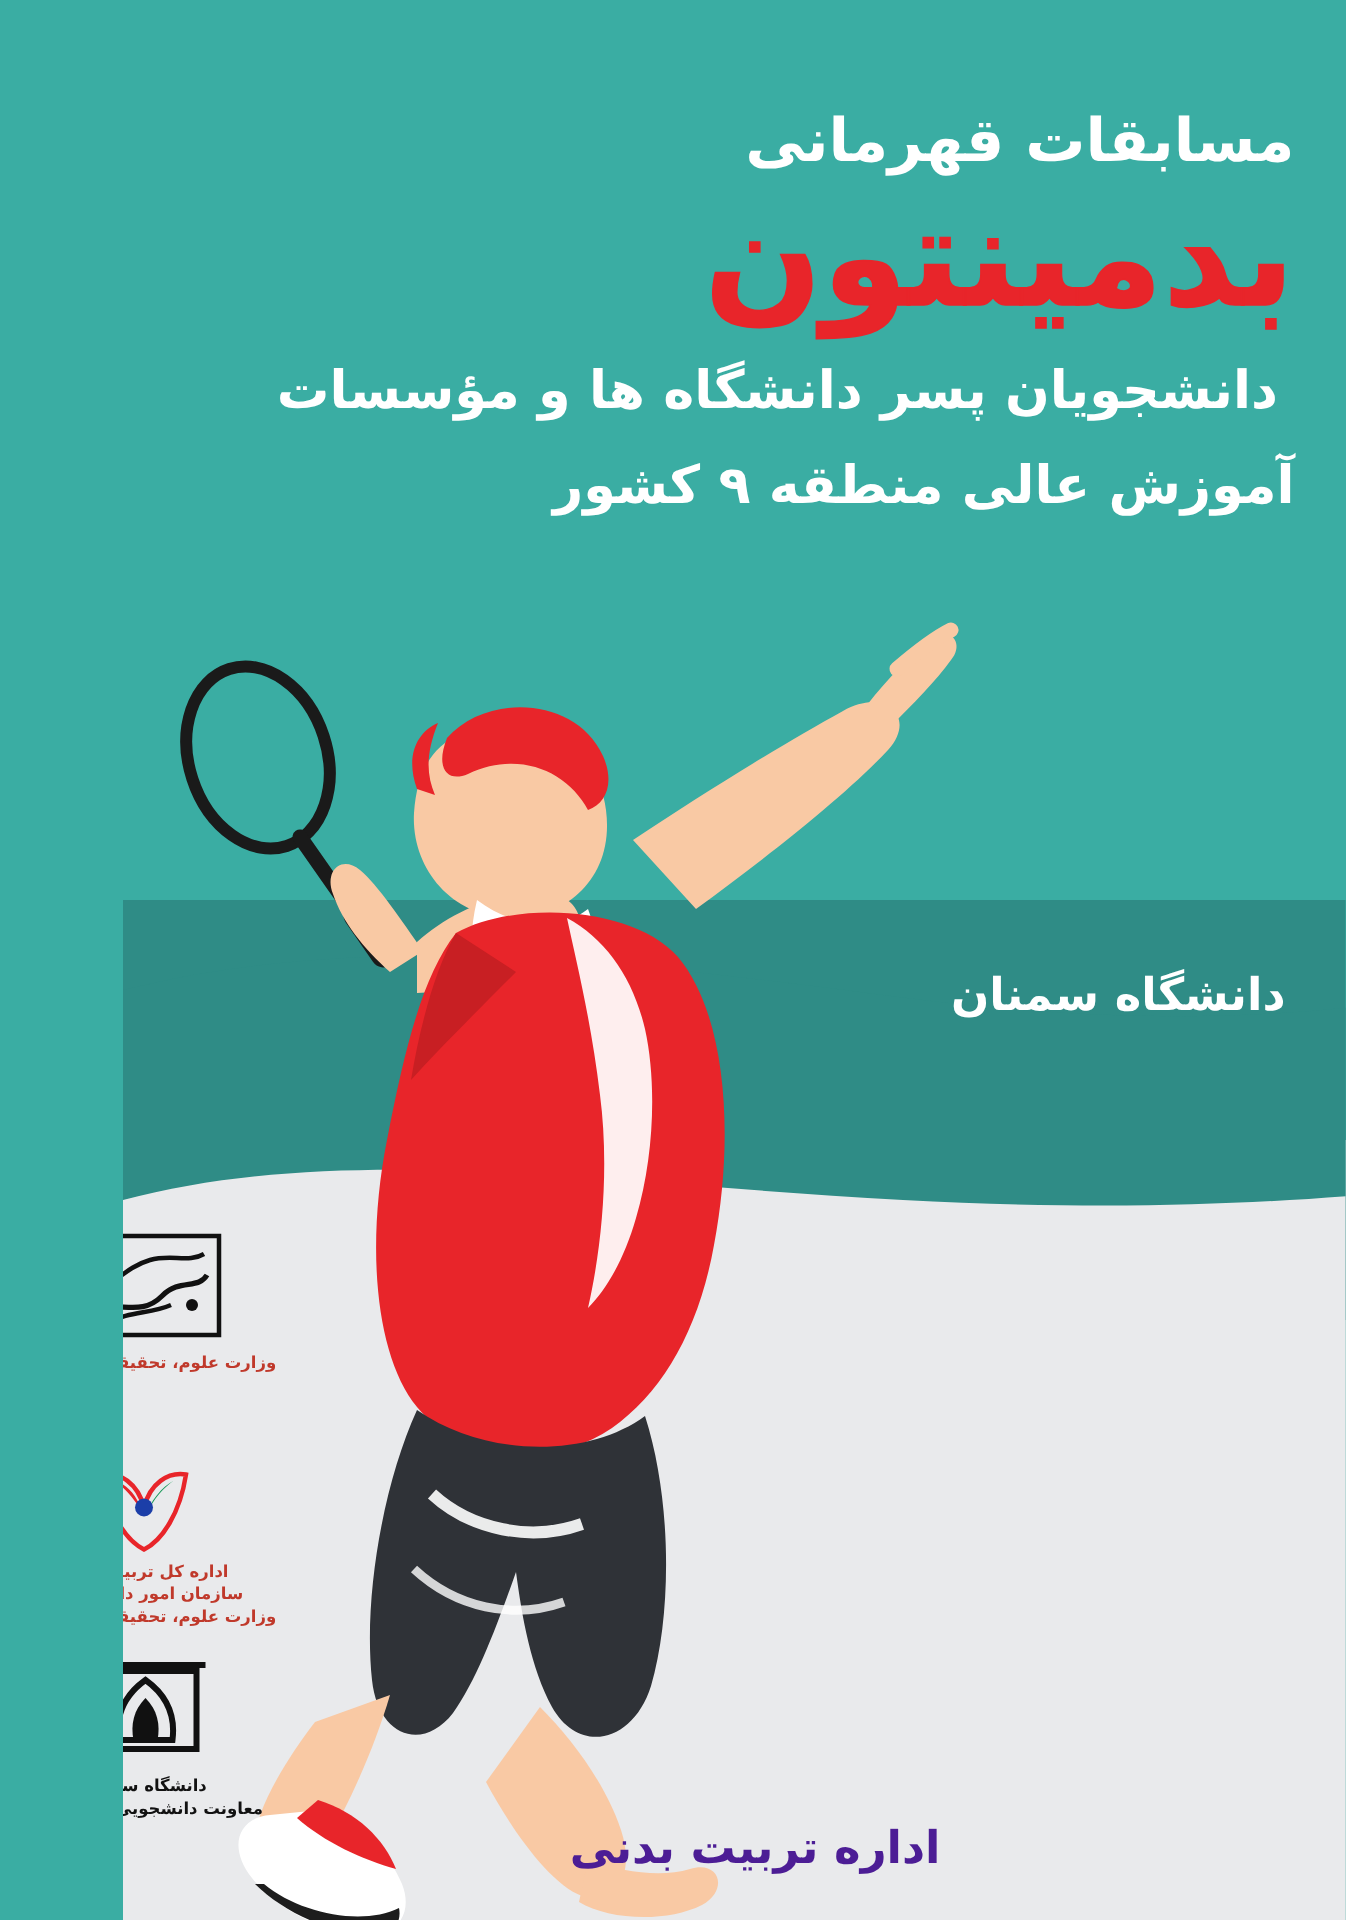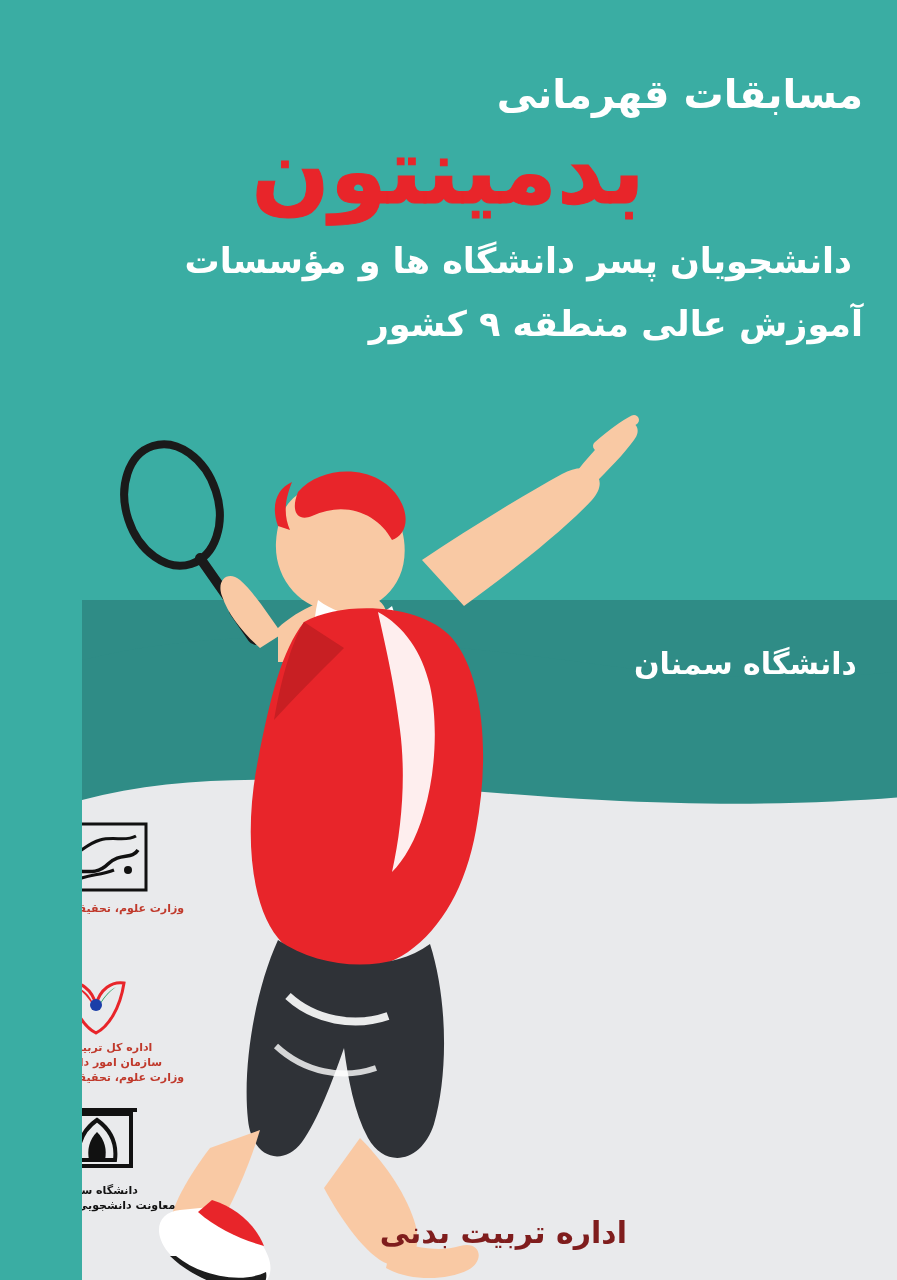--- a/index.html
+++ b/index.html
@@ -35,42 +35,42 @@
     position:absolute;right:34px;top:70px;width:830px;
     text-align:right;color:#ffffff;
     direction:rtl;
   }
   .line1{
     font-size:40px;font-weight:bold;letter-spacing:0px;line-height:1.2;
     margin:0 0 6px 0;
   }
   .line2{
     font-size:92px;font-weight:bold;color:#e8252a;line-height:1.05;
-    margin:0 0 14px 0;text-align:center;
+    margin:0 0 14px 0;
     -webkit-text-stroke:1px #e8252a;
   }
   .line3{
     font-size:35px;font-weight:bold;line-height:1.5;margin:11px;
   }
   .line4{
     font-size:35px;font-weight:bold;line-height:1.5;margin:0;text-align:right;
   }
 
   
   .venue-block{
     position:absolute;right:40px;top:640px;width:440px;
     text-align:right;color:#ffffff;direction:rtl;
   }
   .venue{font-size:30px;font-weight:bold;line-height:1.6;margin:0;}
   .dates{font-size:30px;font-weight:bold;line-height:1.6;margin:8px 0 0 0;}
 
   
   .caption{
     position:absolute;right:270px;bottom:30px;
-    font-size:30px;font-weight:bold;color:#7f1d1d;direction:rtl;
+    font-size:30px;font-weight:bold;color:#4c1d95;direction:rtl;
   }
   .logo{
     position:absolute;text-align:center;width:190px;
   }
   .logo-1{right:705px;top:820px;}
   .logo-2{right:705px;top:975px;}
   .logo-3{right:705px;top:1100px;}
   .logo-cap{
     font-size:11px;color:#c0392b;line-height:1.35;margin-top:4px;direction:rtl;
     font-weight:bold;

